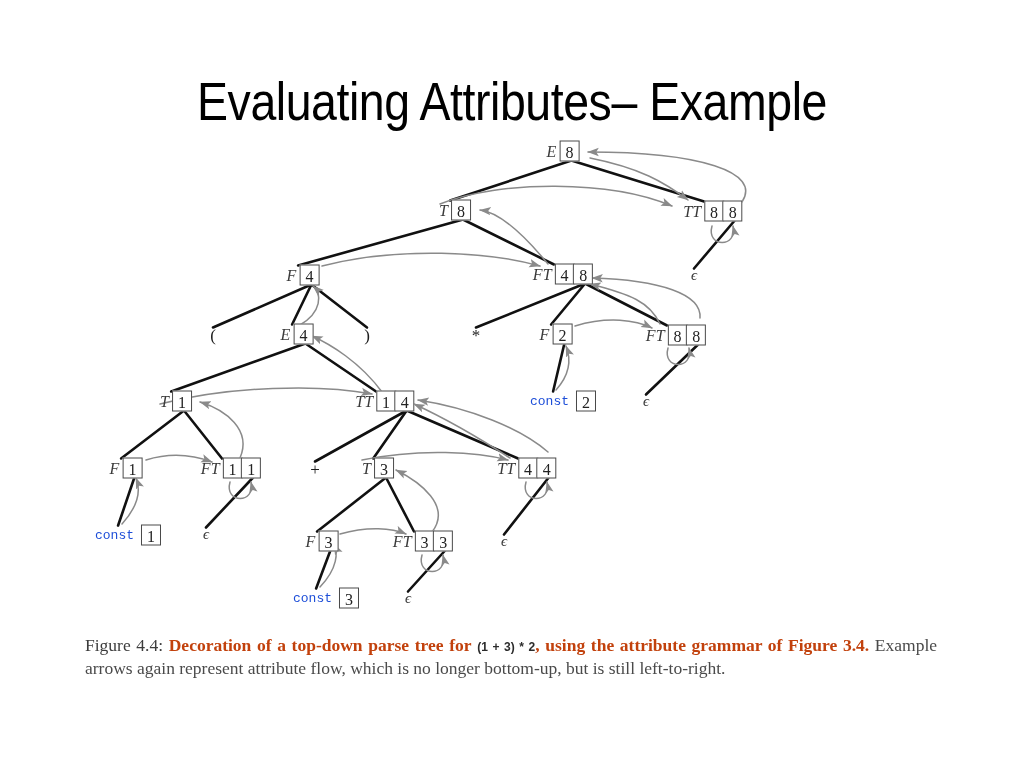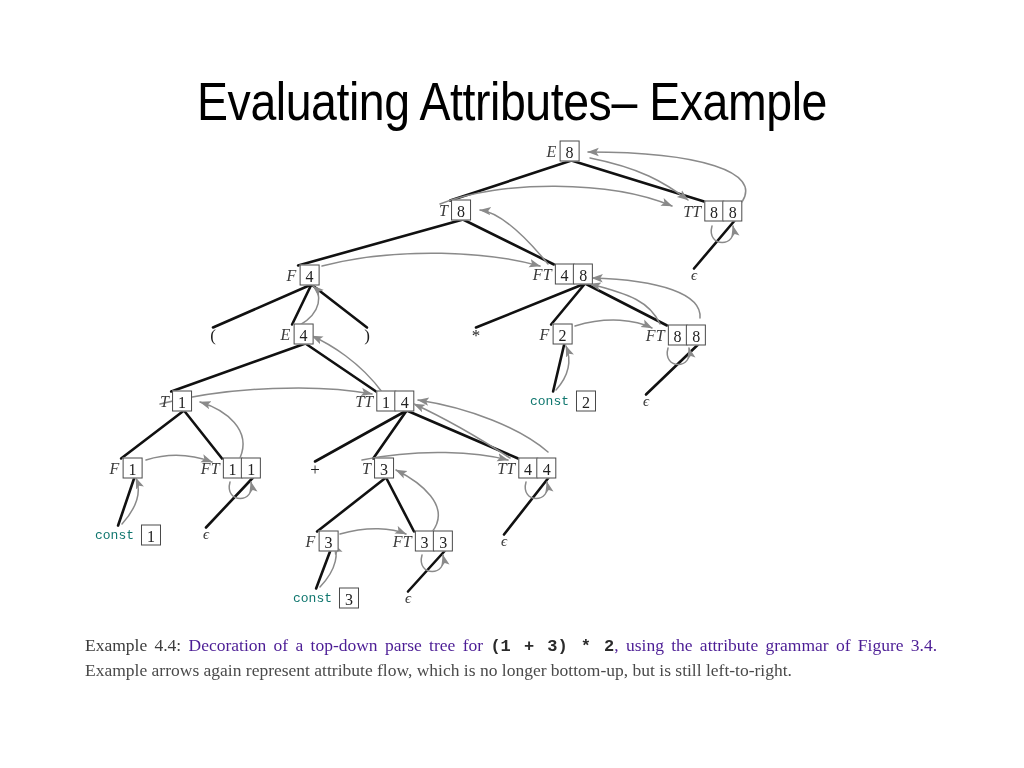--- a/index.html
+++ b/index.html
@@ -95,38 +95,38 @@
   .constnode {
     position: absolute;
     transform: translate(-50%, -50%);
     display: flex;
     align-items: center;
     white-space: nowrap;
   }
   .constnode .cword {
     font-family: "Liberation Mono", monospace;
     font-size: 13px;
-    color: #0f766e;
+    color: #1d4ed8;
     padding-right: 7px;
   }
   #caption {
     position: absolute;
     left: 85px;
     top: 622px;
     width: 852px;
     font-family: "Liberation Serif", serif;
     font-size: 17.5px;
     line-height: 1.33;
     color: #2b2b2b;
     text-align: justify;
   }
-  #caption b { font-weight: 400; color: #4c1d95; }
+  #caption b { font-weight: 700; color: #c2410c; }
   #caption .mono {
-    font-family: Liberation Mono, monospace;
-    font-size: 17px;
+    font-family: Liberation Sans, sans-serif;
+    font-size: 12px;
     font-weight: 700;
   }
   #caption .lead { color: #3c3c3c; }
   #caption .tail { color: #4a4a4a; }
 </style>
 </head>
 <body>
 
 <div id="slide">
 
@@ -354,19 +354,19 @@
           <span class="slots">
             <span class="slot">3</span>
           </span>
         </div>
         <div class="terminal eps" style="left: 408px; top: 586px;">ϵ</div>
       </div>
 
   </div>
 
   <div id="caption">
-    <span class="lead">Example 4.4:</span>
+    <span class="lead">Figure 4.4:</span>
     <b>Decoration of a top-down parse tree for</b>
     <span class="mono">(1 + 3) * 2</span><b>, using the attribute grammar of Figure 3.4.</b>
     <span class="tail">Example arrows again represent attribute flow, which is no longer bottom-up, but is still left-to-right.</span>
   </div>
 
 </div>
 
 </body></html>

